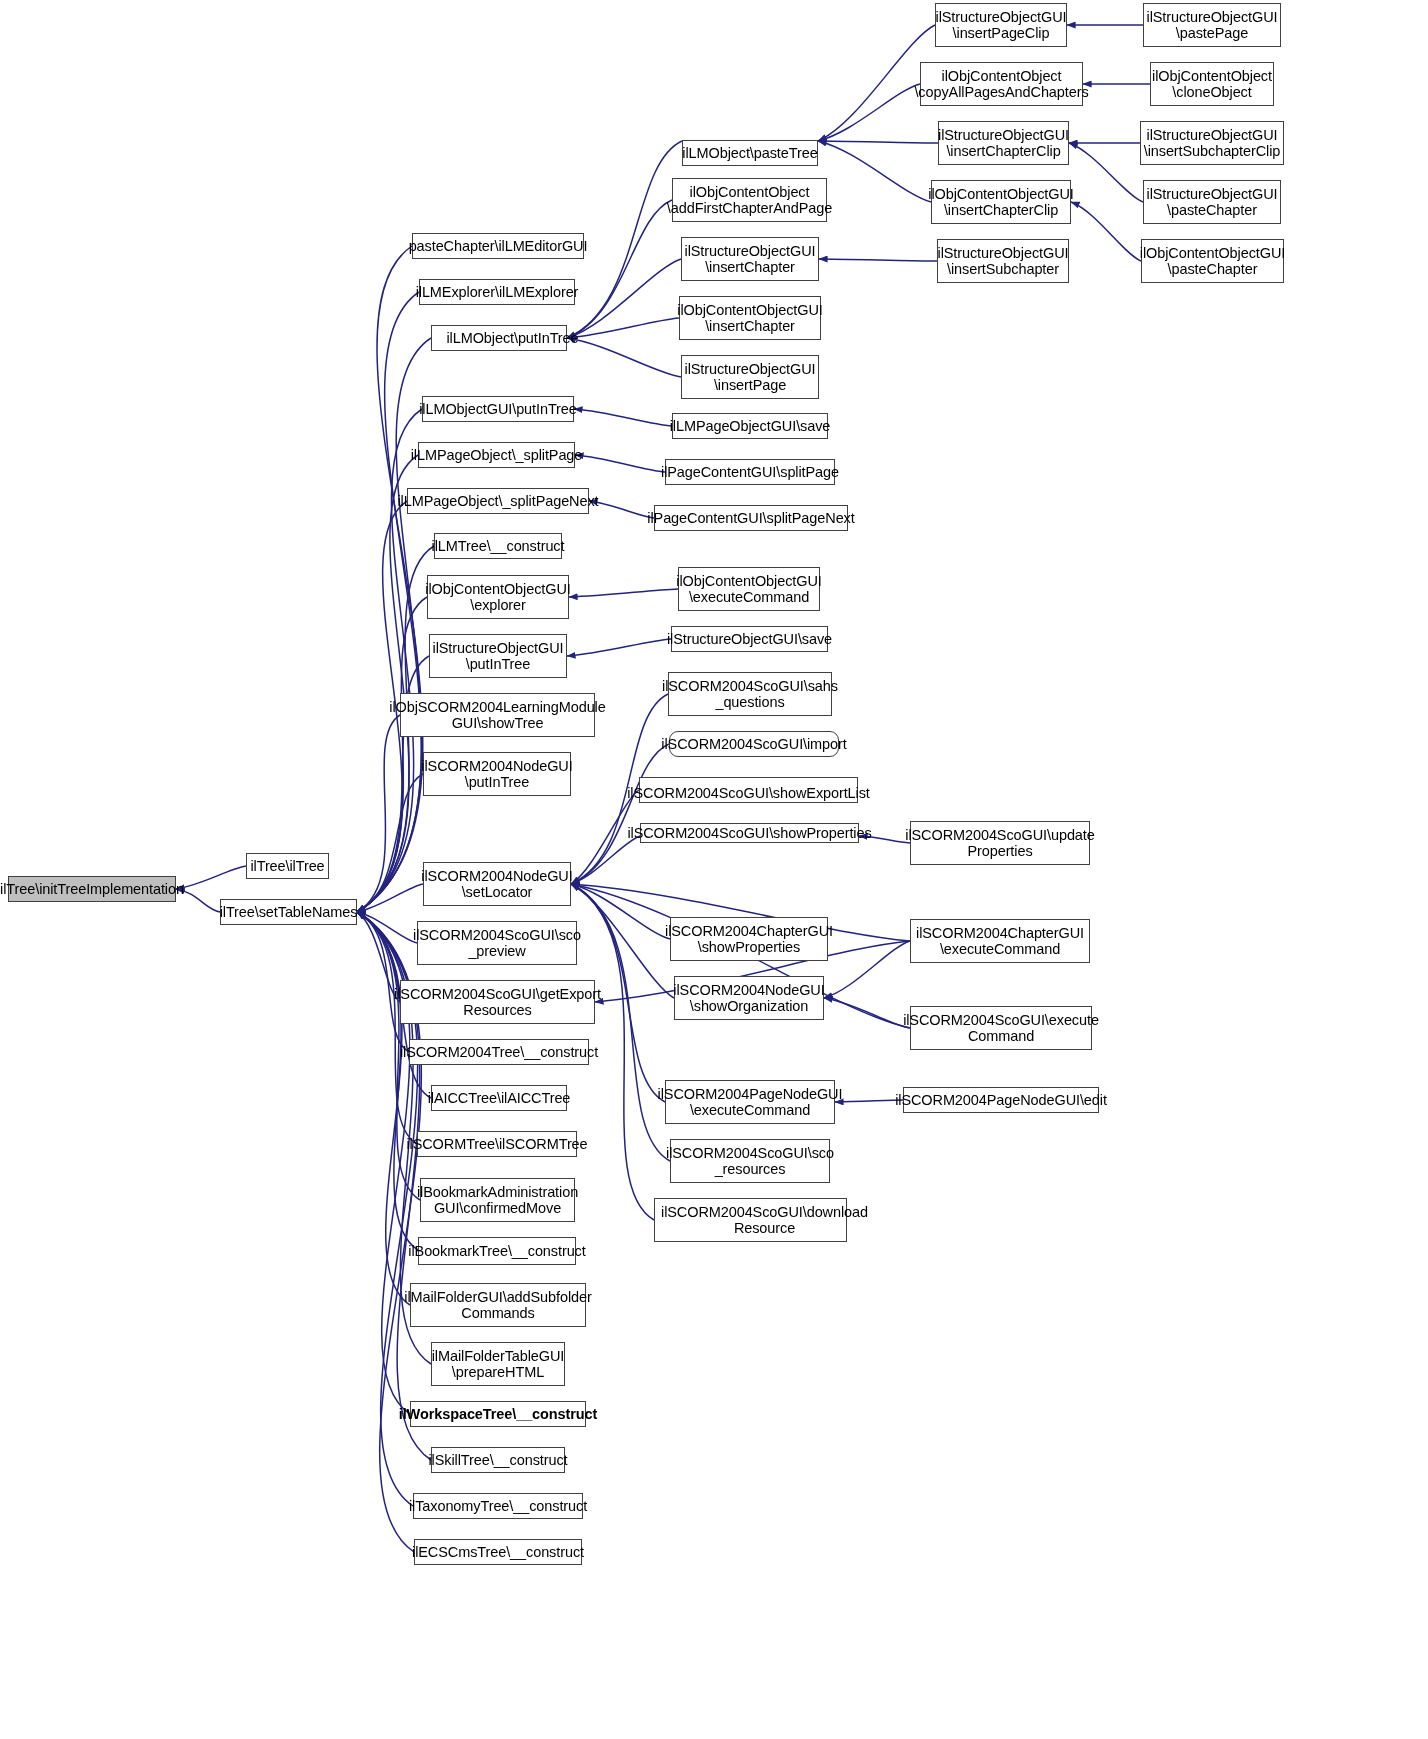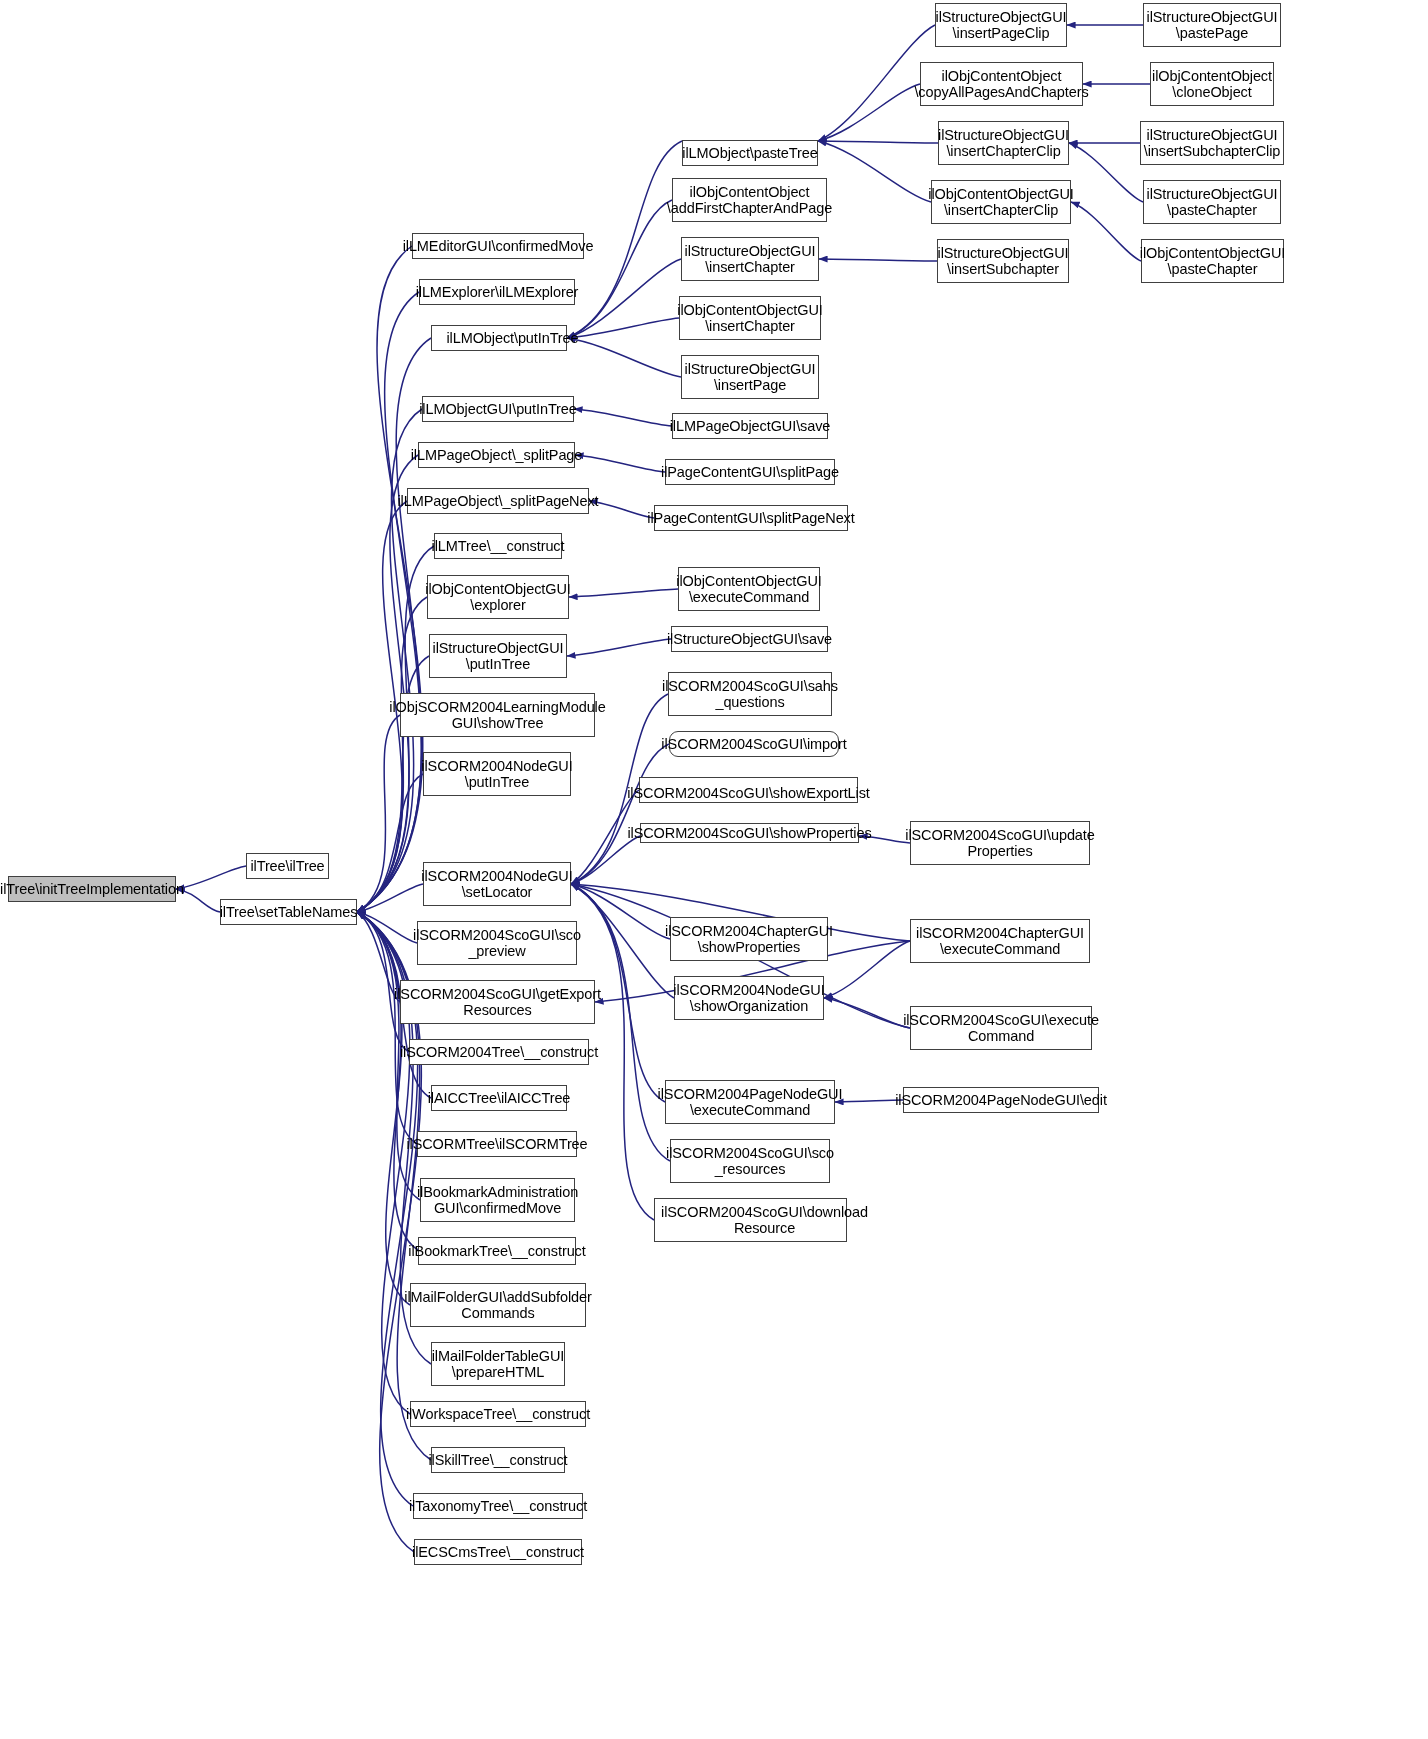--- a/index.html
+++ b/index.html
@@ -118,21 +118,21 @@
         <path d="M 1140,143 C 1122.4275,143 1094.56,143 1069,143" fill="none" stroke="#23237f" stroke-width="1.5" marker-end="url(#arrowhead)"></path>
         <path d="M 1143,202 C 1124.685,194.92 1095.64,152.44 1069,143" fill="none" stroke="#23237f" stroke-width="1.5" marker-end="url(#arrowhead)"></path>
         <path d="M 1141,261 C 1123.675,253.92 1096.2,211.44 1071,202" fill="none" stroke="#23237f" stroke-width="1.5" marker-end="url(#arrowhead)"></path>
         <path d="M 910,941 C 832.0375,948.32 708.4,992.24 595,1002" fill="none" stroke="#23237f" stroke-width="1.5" marker-end="url(#arrowhead)"></path>
       </g>
   </svg>
   <div id="node-layer">
       <div class="node root" style="left: 8px; top: 876px; width: 168px; height: 26px; background: rgb(191, 191, 191);"><span>ilTree\initTreeImplementation</span></div>
       <div class="node" style="left: 246px; top: 853px; width: 83px; height: 26px;"><span>ilTree\ilTree</span></div>
       <div class="node" style="left: 220px; top: 899px; width: 137px; height: 26px;"><span>ilTree\setTableNames</span></div>
-      <div class="node" style="left: 412px; top: 233px; width: 172px; height: 26px;"><span>ilLMEditorGUI\confirmedMove</span></div>
+      <div class="node" style="left: 412px; top: 233px; width: 172px; height: 26px;"><span>pasteChapter\ilLMEditorGUI</span></div>
       <div class="node" style="left: 419px; top: 279px; width: 156px; height: 26px;"><span>ilLMExplorer\ilLMExplorer</span></div>
       <div class="node" style="left: 431px; top: 325px; width: 136px; height: 26px; padding-left: 31px;"><span>ilLMObject\putInTree</span></div>
       <div class="node" style="left: 422px; top: 396px; width: 152px; height: 26px;"><span>ilLMObjectGUI\putInTree</span></div>
       <div class="node" style="left: 418px; top: 442px; width: 157px; height: 26px;"><span>ilLMPageObject\_splitPage</span></div>
       <div class="node" style="left: 407px; top: 488px; width: 182px; height: 26px;"><span>ilLMPageObject\_splitPageNext</span></div>
       <div class="node" style="left: 434px; top: 533px; width: 128px; height: 26px;"><span>ilLMTree\__construct</span></div>
       <div class="node" style="left: 427px; top: 575px; width: 142px; height: 44px;"><span>ilObjContentObjectGUI
 \explorer</span></div>
       <div class="node" style="left: 429px; top: 634px; width: 138px; height: 44px;"><span>ilStructureObjectGUI
 \putInTree</span></div>
@@ -149,21 +149,21 @@
       <div class="node" style="left: 409px; top: 1039px; width: 180px; height: 26px;"><span>ilSCORM2004Tree\__construct</span></div>
       <div class="node" style="left: 431px; top: 1085px; width: 136px; height: 26px;"><span>ilAICCTree\ilAICCTree</span></div>
       <div class="node" style="left: 417px; top: 1131px; width: 160px; height: 26px;"><span>ilSCORMTree\ilSCORMTree</span></div>
       <div class="node" style="left: 420px; top: 1178px; width: 155px; height: 44px;"><span>ilBookmarkAdministration
 GUI\confirmedMove</span></div>
       <div class="node" style="left: 418px; top: 1237px; width: 158px; height: 28px;"><span>ilBookmarkTree\__construct</span></div>
       <div class="node" style="left: 410px; top: 1283px; width: 176px; height: 44px;"><span>ilMailFolderGUI\addSubfolder
 Commands</span></div>
       <div class="node" style="left: 431px; top: 1342px; width: 134px; height: 44px;"><span>ilMailFolderTableGUI
 \prepareHTML</span></div>
-      <div class="node" style="left: 410px; top: 1401px; width: 176px; height: 26px;"><span>ilWorkspaceTree\__construct</span></div>
+      <div class="node" style="left: 410px; top: 1401px; width: 176px; height: 26px; font-weight: bold;"><span>ilWorkspaceTree\__construct</span></div>
       <div class="node" style="left: 431px; top: 1447px; width: 134px; height: 26px;"><span>ilSkillTree\__construct</span></div>
       <div class="node" style="left: 413px; top: 1493px; width: 170px; height: 26px;"><span>ilTaxonomyTree\__construct</span></div>
       <div class="node" style="left: 414px; top: 1539px; width: 168px; height: 26px;"><span>ilECSCmsTree\__construct</span></div>
       <div class="node" style="left: 682px; top: 128px; width: 136px; height: 26px; margin-top: 12px;"><span>ilLMObject\pasteTree</span></div>
       <div class="node" style="left: 672px; top: 178px; width: 155px; height: 44px;"><span>ilObjContentObject
 \addFirstChapterAndPage</span></div>
       <div class="node" style="left: 681px; top: 237px; width: 138px; height: 44px;"><span>ilStructureObjectGUI
 \insertChapter</span></div>
       <div class="node" style="left: 679px; top: 296px; width: 142px; height: 44px;"><span>ilObjContentObjectGUI
 \insertChapter</span></div>

